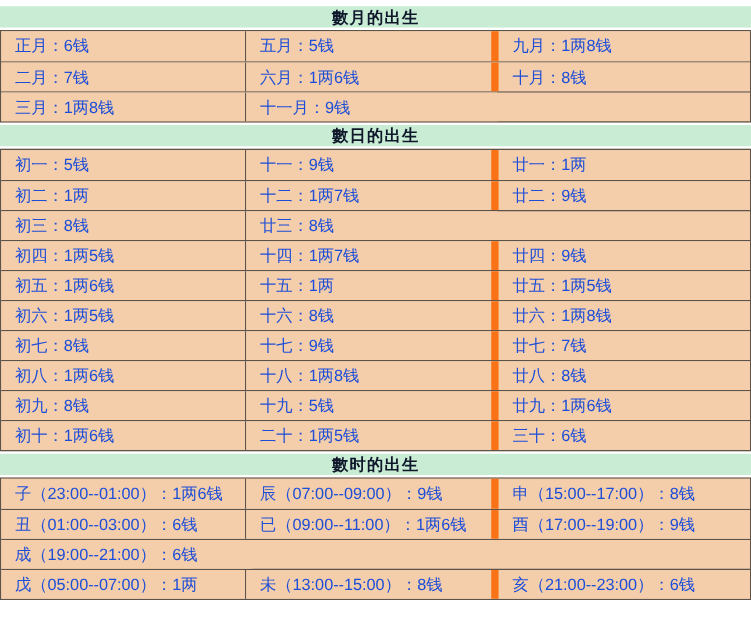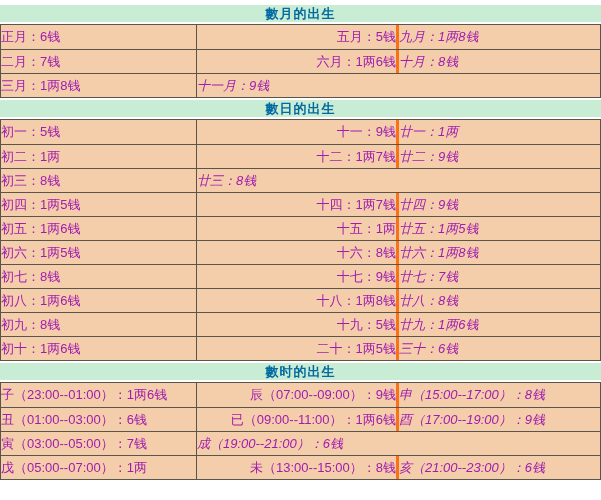--- a/index.html
+++ b/index.html
@@ -15,21 +15,21 @@
   }
   .sheet {
     width: 601px;
     box-sizing: border-box;
     padding-top: 3px;
   }
   .band {
     height: 17px;
     line-height: 17px;
     background: #c8ecd4;
-    color: #0369a1;
+    color: #0f172a;
     font-size: 13px;
     font-weight: bold;
     text-align: center;
     letter-spacing: 1px;
     margin: 2px 0;
   }
   .rows-block {
     border: 1px solid #5a544c;
     box-sizing: border-box;
     width: 601px;
@@ -38,30 +38,31 @@
   .row {
     display: flex;
     height: 24px;
     box-sizing: border-box;
   }
   .row + .row {
     border-top: 1px solid #5a544c;
   }
   .cell {
     box-sizing: border-box;
+    padding-left: 11px;
     font-size: 13px;
-    color: #a21caf;
+    color: #1d4ed8;
     line-height: 23px;
     white-space: nowrap;
     overflow: hidden;
     background: #f4cdaa;
   }
   .cell.c0 { width: 196px; border-right: 1px solid #5a544c; }
-  .cell.c1 { width: 202px; border-right: 3px solid #f97316; text-align: right; }
-  .cell.c2 { width: 201px; font-style: italic; }
+  .cell.c1 { width: 202px; border-right: 6px solid #f97316; }
+  .cell.c2 { width: 201px; }
 </style>
 </head>
 <body>
 
 <div class="sheet">
 
   <div class="band">數月的出生</div>
   <div class="rows-block">
       <div class="row">
         <div class="cell c0">正月：6钱</div>
@@ -138,21 +139,20 @@
         <div class="cell c0">子（23:00--01:00）：1两6钱</div>
         <div class="cell c1">辰（07:00--09:00）：9钱</div>
         <div class="cell c2">申（15:00--17:00）：8钱</div>
       </div>
       <div class="row">
         <div class="cell c0">丑（01:00--03:00）：6钱</div>
         <div class="cell c1">已（09:00--11:00）：1两6钱</div>
         <div class="cell c2">酉（17:00--19:00）：9钱</div>
       </div>
       <div class="row">
-        <div class="cell c0">寅（03:00--05:00）：7钱</div>
         <div class="cell c2">成（19:00--21:00）：6钱</div>
       </div>
       <div class="row">
         <div class="cell c0">戊（05:00--07:00）：1两</div>
         <div class="cell c1">未（13:00--15:00）：8钱</div>
         <div class="cell c2">亥（21:00--23:00）：6钱</div>
       </div>
     </div>
 
 </div>

